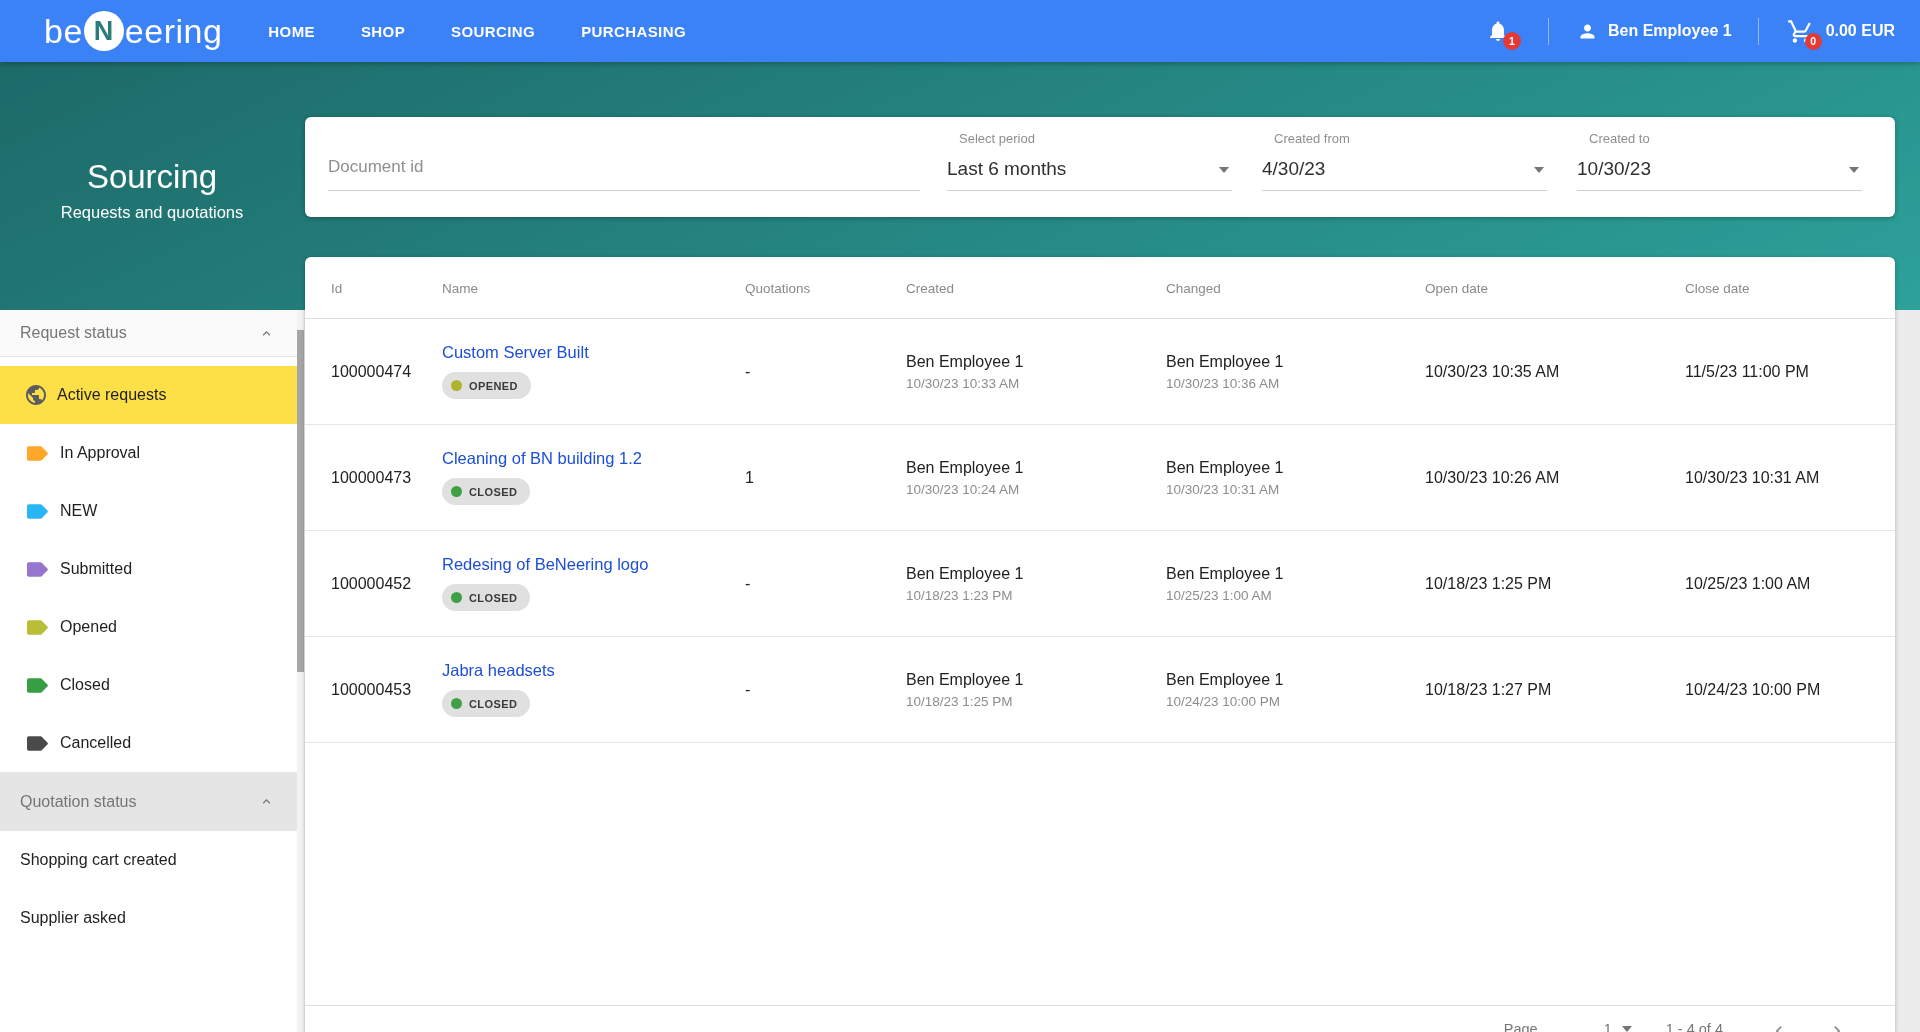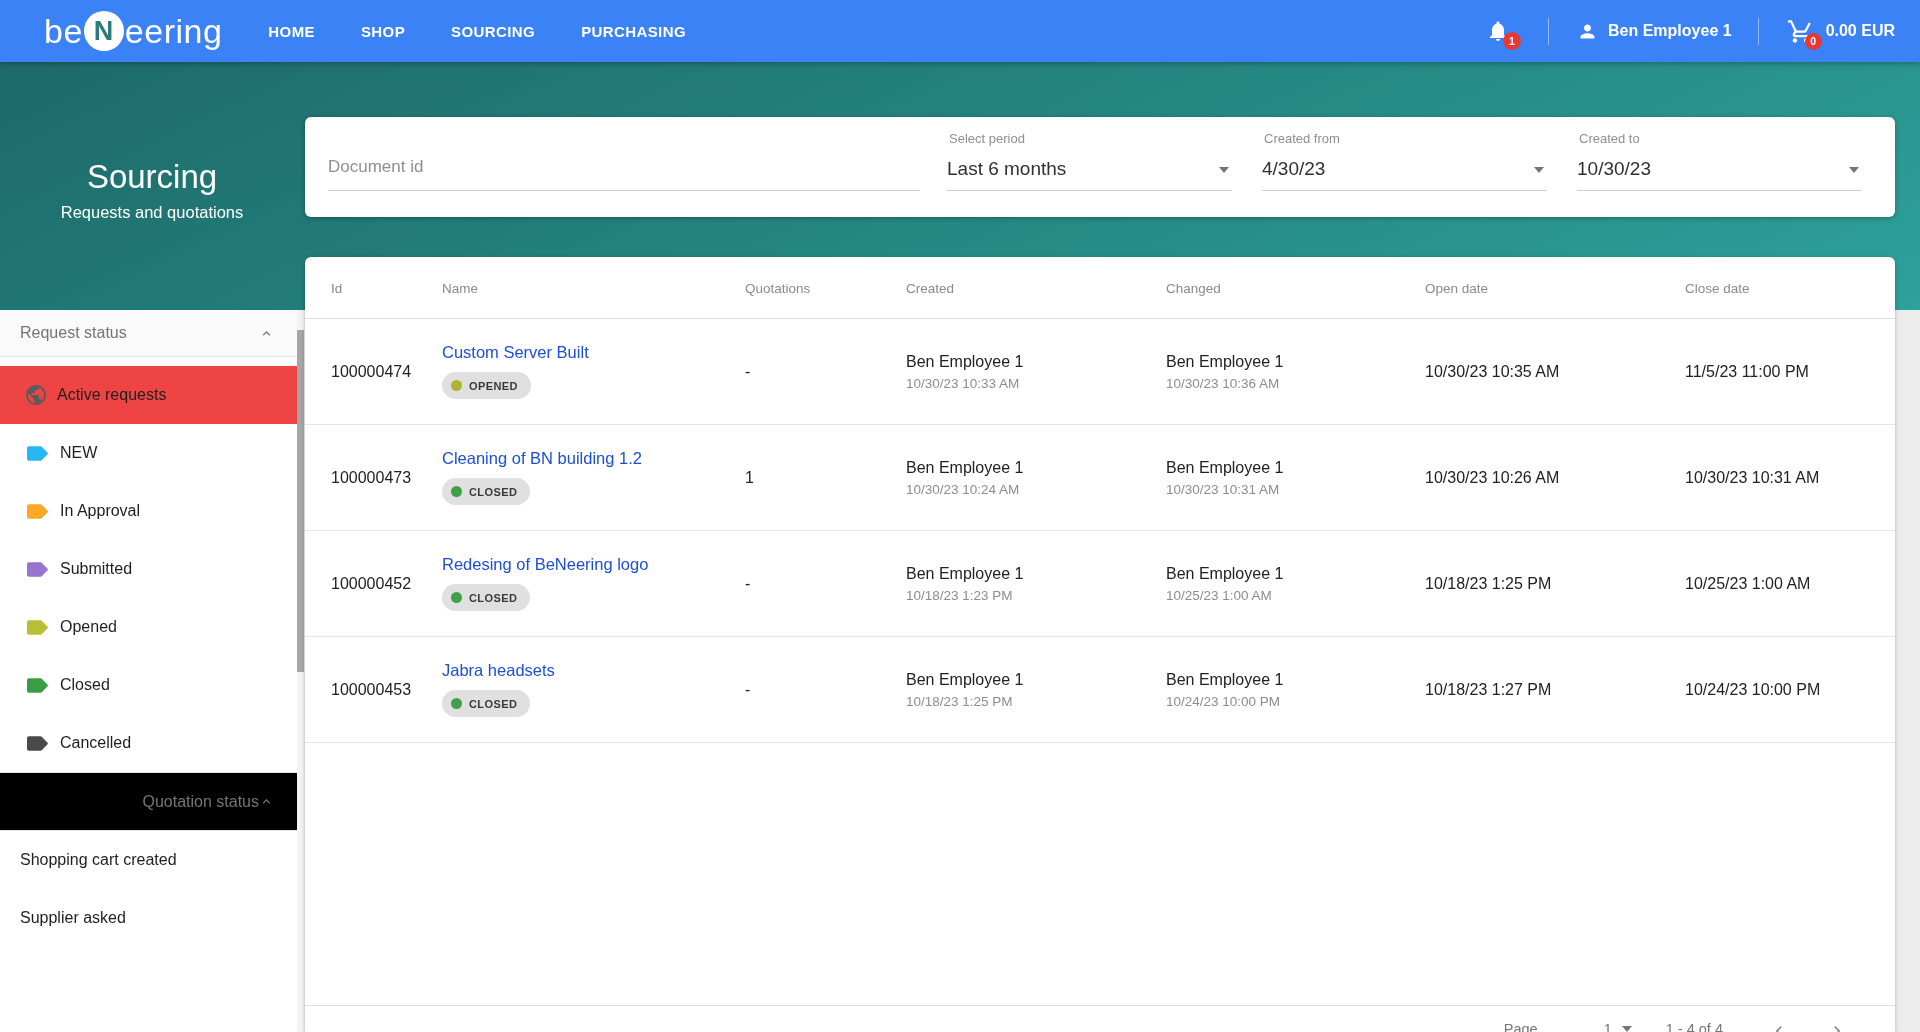--- a/index.html
+++ b/index.html
@@ -48,41 +48,41 @@
   .hero-title { font-size:33px; font-weight:400; line-height:38px; }
   .hero-subtitle { font-size:16.5px; margin-top:7px; }
 
   
   .sidebar { position:absolute; top:310px; left:0; width:304px; bottom:0; background:#fff; z-index:2; overflow:hidden; }
   .side-section-header {
     height:47px; display:flex; align-items:center; justify-content:space-between;
     padding:0 30px 0 20px; color:#757575; font-size:16px; font-weight:500;
     background:#fafafa; border-bottom:1px solid #e4e4e4; cursor:pointer;
   }
-  .side-section-header.mid { border-top:1px solid #e4e4e4; background:#000000; height:59px;justify-content:flex-end; }
+  .side-section-header.mid { border-top:1px solid #e4e4e4; background:#e5e5e5; height:59px; }
   .side-item { height:58px; display:flex; align-items:center; padding-left:27px; font-size:16px; color:#1f1f1f; cursor:pointer; }
   .side-item.first { margin-top:9px; }
-  .side-item.selected { background:#ef4444; }
+  .side-item.selected { background:#fde047; }
   .side-item .tag-icon { width:22px; height:15px; margin-right:11px; flex:0 0 auto; }
   .side-item .globe-icon { width:24px; height:24px; margin-left:-3px; margin-right:9px; flex:0 0 auto; }
   .side-item.no-icon { padding-left:20px; }
   .side-scroll-track { position:absolute; top:0; right:0; width:7px; height:100%; background:#f3f3f3; }
   .side-scroll-thumb { position:absolute; top:20px; right:0; width:7px; height:342px; background:#a6a6a6; }
 
   
   .filter-card {
     position:absolute; top:117px; left:305px; width:1590px; height:100px;
     background:#fff; border-radius:6px; box-shadow:0 1px 5px rgba(0,0,0,.3); z-index:3;
     display:flex; padding:0 23px;
   }
   .f-field { position:relative; height:74px; border-bottom:1px solid #cfcfcf; align-self:flex-start; }
   .f-doc { width:592px; margin-right:27px; }
   .f-sel { width:285px; margin-right:30px; }
   .f-sel:last-child { margin-right:0; }
-  .f-label { position:absolute; top:14px; left:2px; font-size:13px; color:#8f8f8f; }
+  .f-label { position:absolute; top:14px; left:12px; font-size:13px; color:#8f8f8f; }
   .f-value { position:absolute; top:41px; left:0; font-size:19px; color:#303030; }
   .f-caret {
     position:absolute; right:3px; top:50px; width:0; height:0;
     border-left:5px solid transparent; border-right:5px solid transparent; border-top:6px solid #757575;
   }
   .doc-input {
     position:absolute; left:0; bottom:0; width:100%; height:46px; border:0; outline:0;
     font-size:17px; color:#303030; font-family:"Liberation Sans", sans-serif; background:transparent;
   }
   .doc-input::placeholder { color:#8f8f8f; opacity:1; }
@@ -184,29 +184,29 @@
 
   <div class="side-item selected first">
     <svg class="globe-icon" viewBox="0 0 24 24" fill="#5c5c5c">
         <path d="M12 2C6.48 2 2 6.48 2 12s4.48 10 10 10 10-4.48 10-10S17.52 2 12 2zm-1 17.93c-3.95-.49-7-3.85-7-7.93 0-.62.08-1.21.21-1.79L9 15v1c0 1.1.9 2 2 2v1.93zm6.9-2.54c-.26-.81-1-1.39-1.9-1.39h-1v-3c0-.55-.45-1-1-1H8v-2h2c.55 0 1-.45 1-1V7h2c1.1 0 2-.9 2-2v-.41c2.93 1.19 5 4.06 5 7.41 0 2.08-.8 3.97-2.1 5.39z"></path>
       </svg>
     <span>Active requests</span>
   </div>
 
   <div class="side-item">
     <svg class="tag-icon" viewBox="0 0 24 16">
+        <path d="M2 0h12.8c.62 0 1.2.29 1.58.78l6.1 6.32a1.45 1.45 0 0 1 0 1.8l-6.1 6.32c-.38.49-.96.78-1.58.78H2a2 2 0 0 1-2-2V2a2 2 0 0 1 2-2z" fill="#ffa726"></path>
+      </svg>
+    <span>In Approval</span>
+  </div>
+  <div class="side-item">
+    <svg class="tag-icon" viewBox="0 0 24 16">
         <path d="M2 0h12.8c.62 0 1.2.29 1.58.78l6.1 6.32a1.45 1.45 0 0 1 0 1.8l-6.1 6.32c-.38.49-.96.78-1.58.78H2a2 2 0 0 1-2-2V2a2 2 0 0 1 2-2z" fill="#29b6f6"></path>
       </svg>
     <span>NEW</span>
-  </div>
-  <div class="side-item">
-    <svg class="tag-icon" viewBox="0 0 24 16">
-        <path d="M2 0h12.8c.62 0 1.2.29 1.58.78l6.1 6.32a1.45 1.45 0 0 1 0 1.8l-6.1 6.32c-.38.49-.96.78-1.58.78H2a2 2 0 0 1-2-2V2a2 2 0 0 1 2-2z" fill="#ffa726"></path>
-      </svg>
-    <span>In Approval</span>
   </div>
   <div class="side-item">
     <svg class="tag-icon" viewBox="0 0 24 16">
         <path d="M2 0h12.8c.62 0 1.2.29 1.58.78l6.1 6.32a1.45 1.45 0 0 1 0 1.8l-6.1 6.32c-.38.49-.96.78-1.58.78H2a2 2 0 0 1-2-2V2a2 2 0 0 1 2-2z" fill="#9575cd"></path>
       </svg>
     <span>Submitted</span>
   </div>
   <div class="side-item">
     <svg class="tag-icon" viewBox="0 0 24 16">
         <path d="M2 0h12.8c.62 0 1.2.29 1.58.78l6.1 6.32a1.45 1.45 0 0 1 0 1.8l-6.1 6.32c-.38.49-.96.78-1.58.78H2a2 2 0 0 1-2-2V2a2 2 0 0 1 2-2z" fill="#b8bf35"></path>

